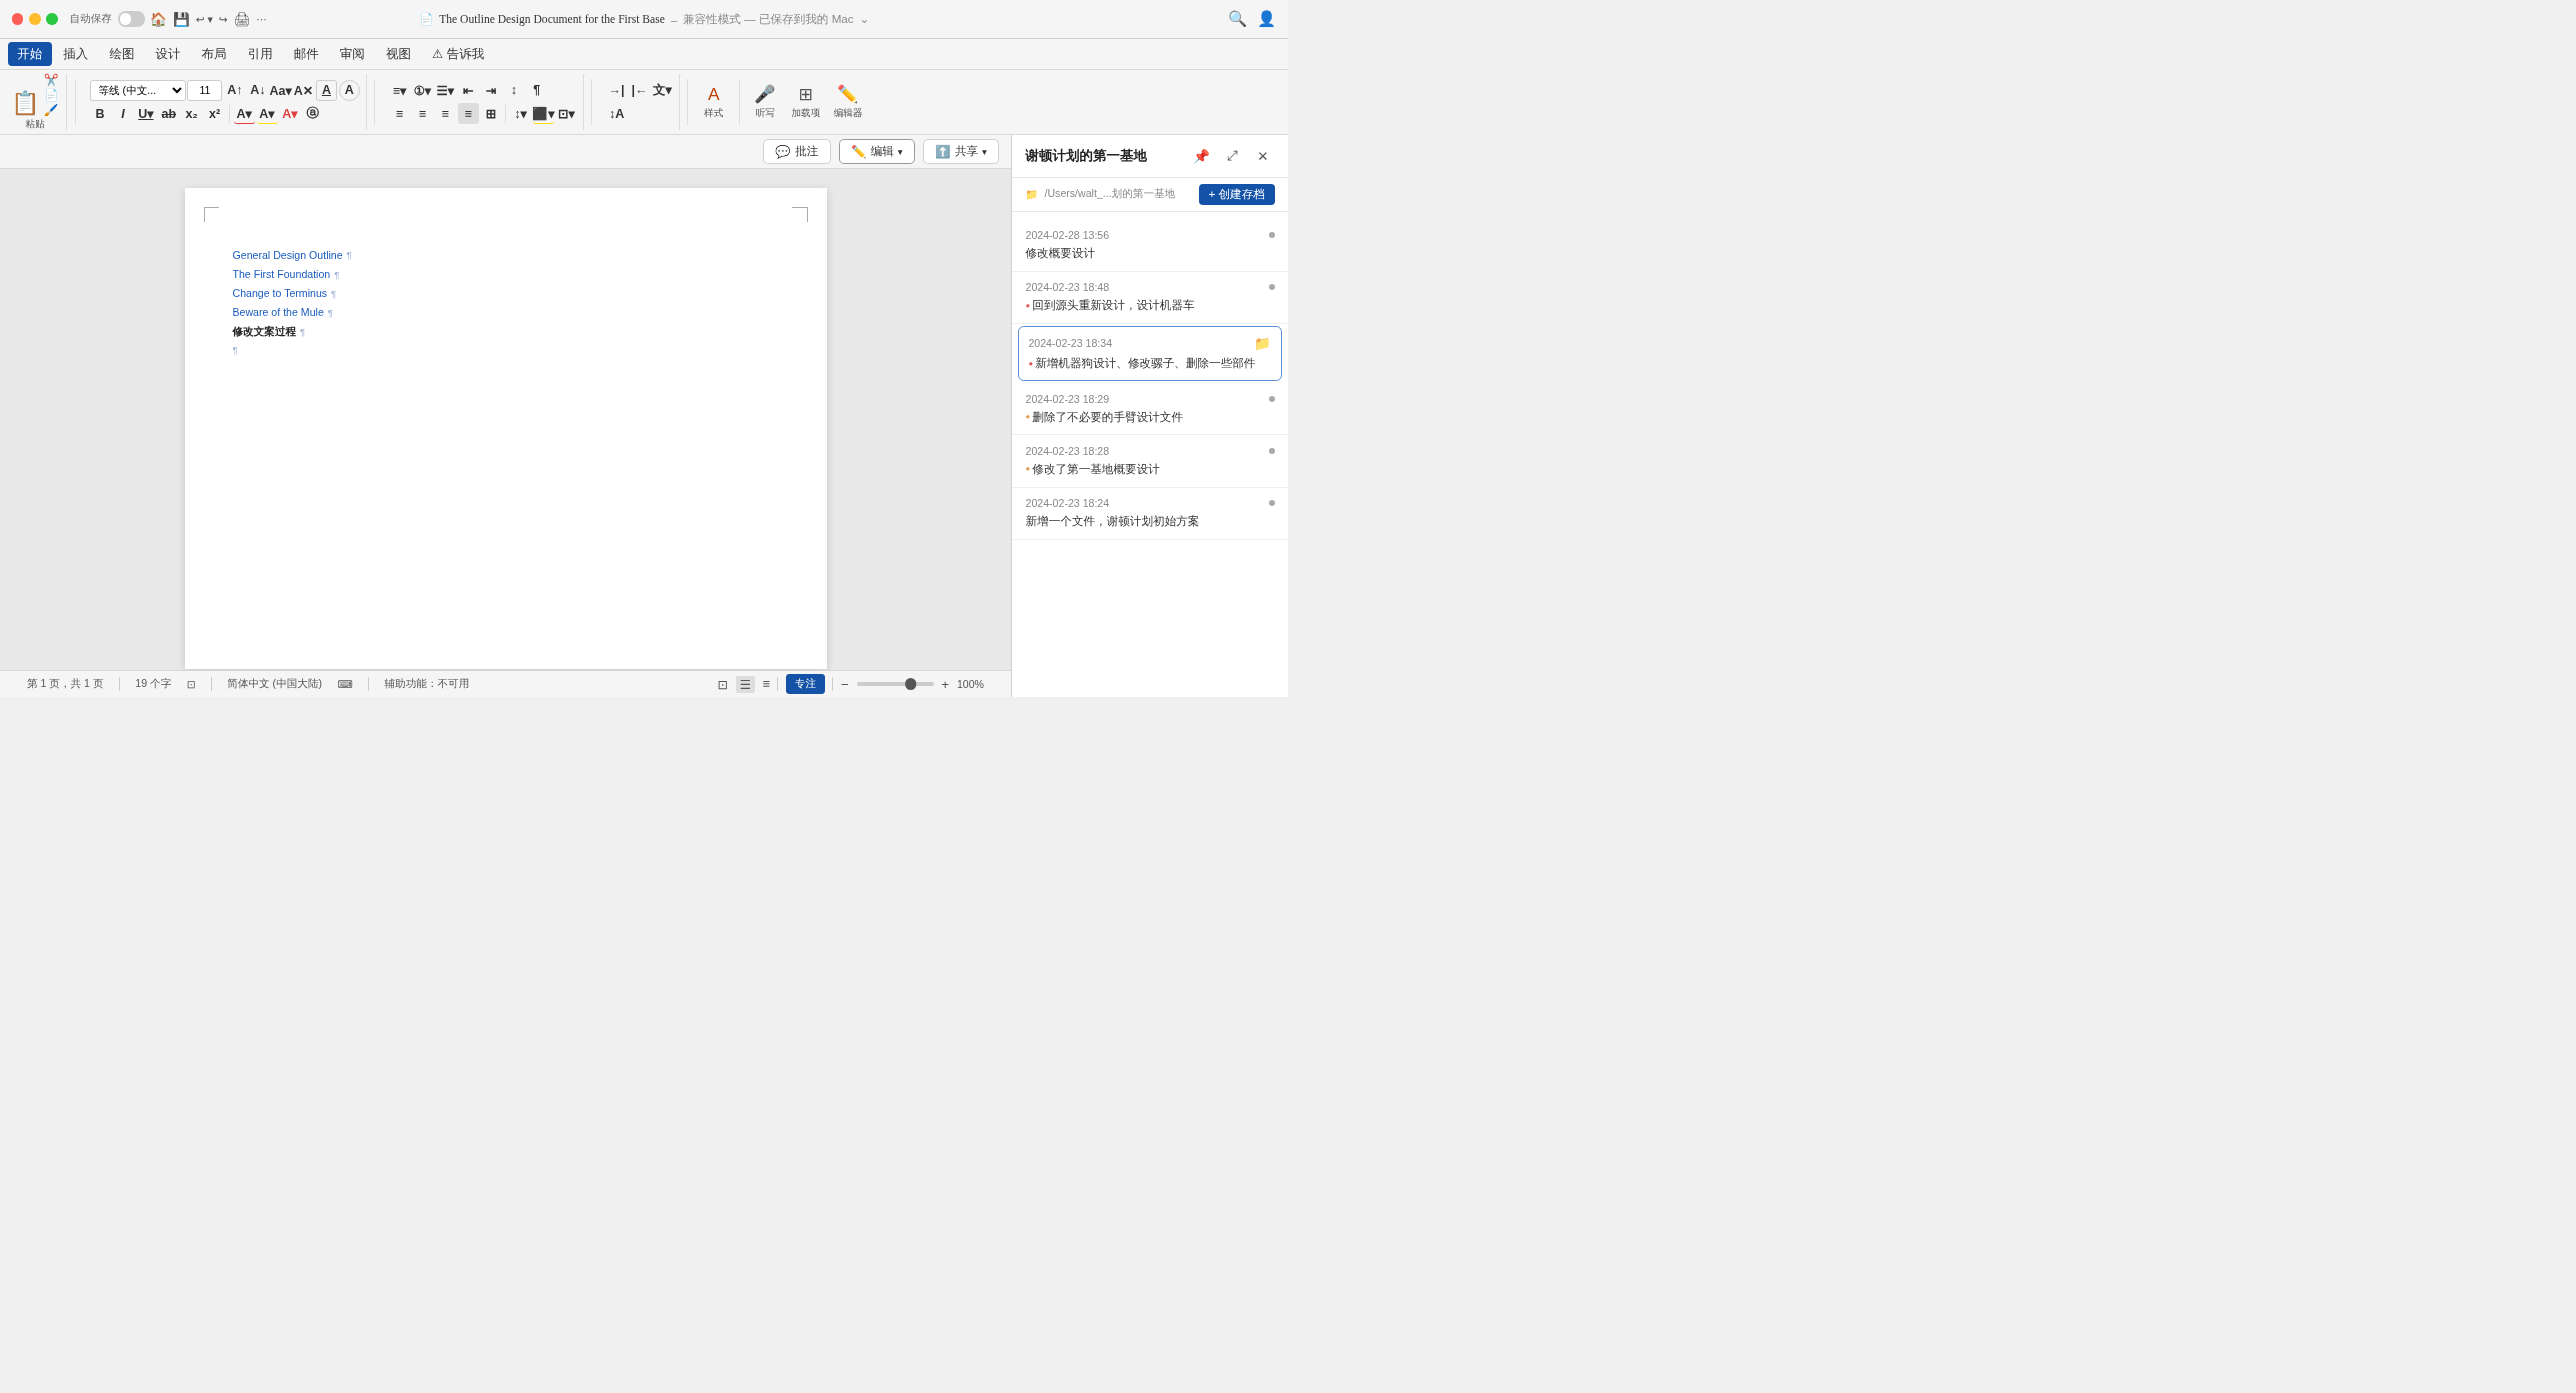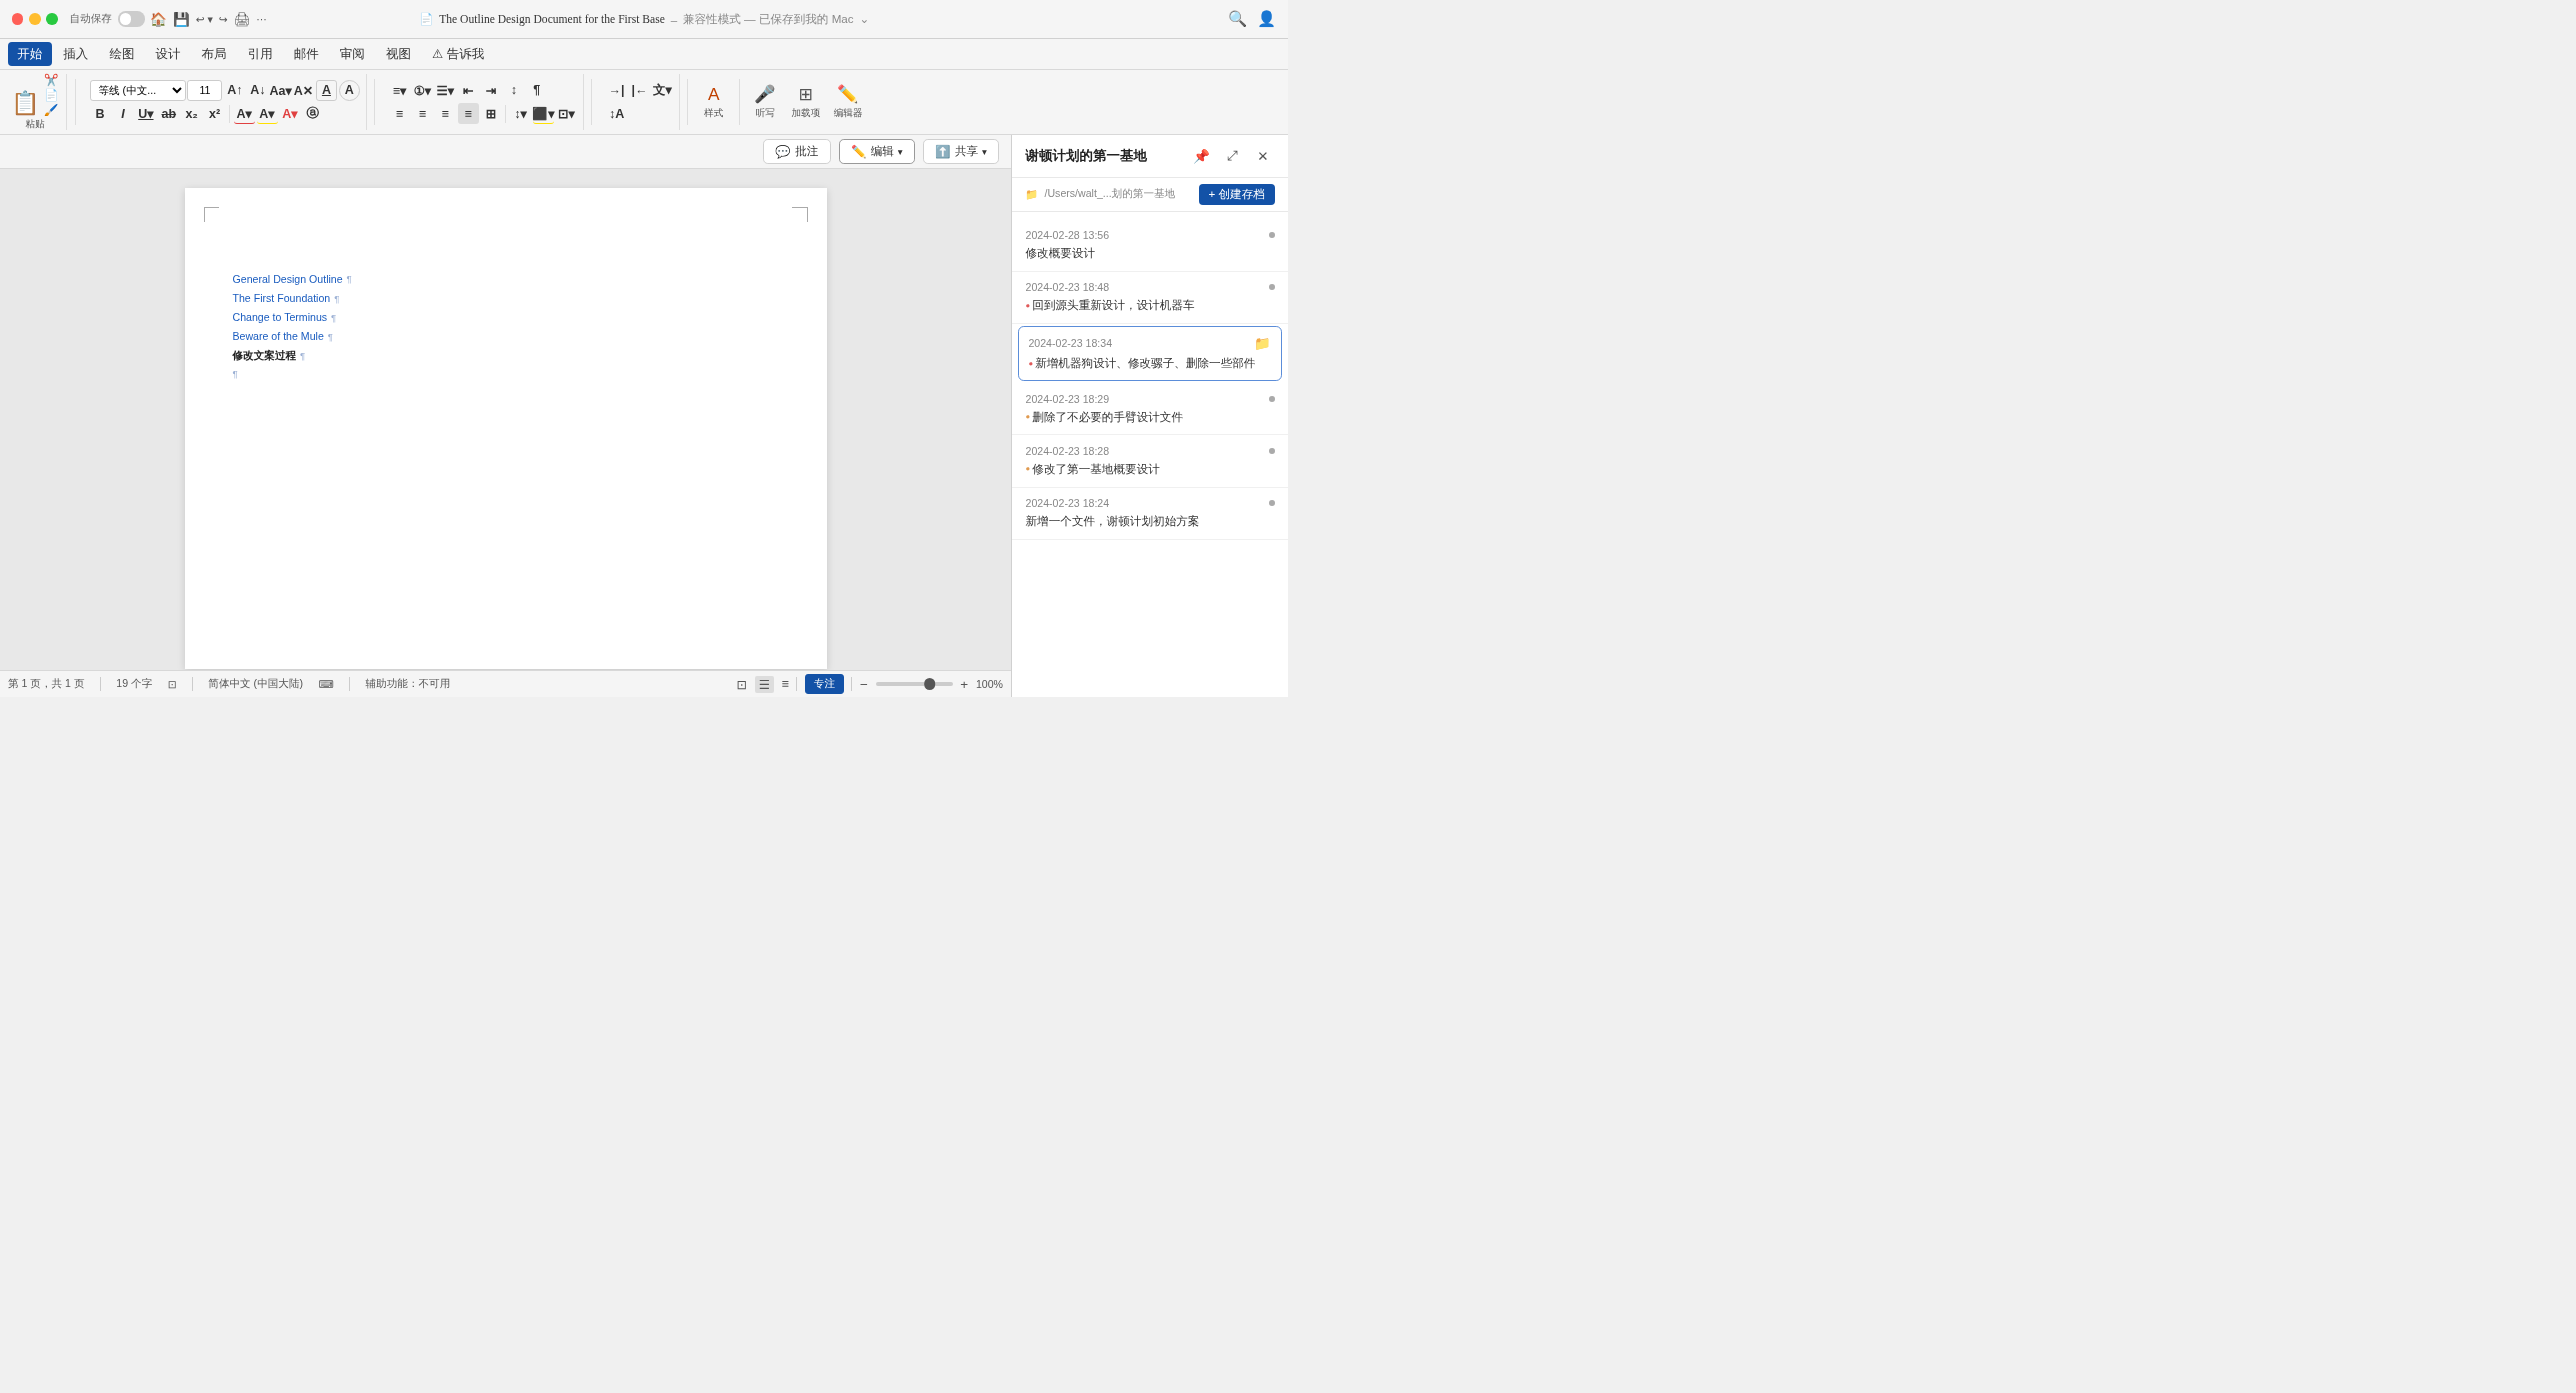--- a/index.html
+++ b/index.html
@@ -36,31 +36,31 @@
     .fmt-btn.b { font-weight: 900; }
     .fmt-btn.i { font-style: italic; }
     .fmt-btn.u { text-decoration: underline; }
 
     
     .main-area { display: flex; flex: 1; overflow: hidden; }
 
     
     .doc-area { flex: 1; background: #e8e8e8; display: flex; flex-direction: column; overflow: hidden; position: relative; }
     .doc-scroll { flex: 1; overflow: auto; display: flex; justify-content: center; padding: 19px; }
-    .doc-page { background: white; width: 642px; min-height: 481px; padding: 82px 48px; box-shadow: 0 1.9px 7.7px rgba(0,0,0,0.15); position: relative; }
+    .doc-page { background: white; width: 642px; min-height: 481px; padding: 58px 48px; box-shadow: 0 1.9px 7.7px rgba(0,0,0,0.15); position: relative; }
     .doc-corner-tl { position: absolute; top: 19px; left: 19px; width: 15.4px; height: 15.4px; border-top: 1.9px solid #aaa; border-left: 1.9px solid #aaa; }
     .doc-corner-tr { position: absolute; top: 19px; right: 19px; width: 15.4px; height: 15.4px; border-top: 1.9px solid #aaa; border-right: 1.9px solid #aaa; }
     .doc-content { font-size: 10.6px; color: #222; line-height: 1.8; }
     .doc-line { display: flex; align-items: center; gap: 3.9px; }
     .doc-link { color: #1a5cbf; }
     .doc-pilcrow { color: #9bb0d4; font-size: 9.6px; }
     .doc-bold-line { font-weight: 600; }
 
     
-    .status-bar { height: 27px; background: #f5f5f5; border-top: 1px solid #d8d8d8; display: flex; align-items: center; padding: 0 8px; gap: 15.4px; font-size: 10.6px; color: #555; flex-shrink: 0; }
+    .status-bar { height: 27px; background: #f5f5f5; border-top: 1px solid #d8d8d8; display: flex; align-items: center; padding: 0 27px; gap: 15.4px; font-size: 10.6px; color: #555; flex-shrink: 0; }
     .status-item { display: flex; align-items: center; gap: 3.9px; }
     .status-separator { width: 1px; height: 13.5px; background: #ccc; }
     .zoom-slider { width: 77px; height: 3.9px; background: #ccc; border-radius: 1.9px; position: relative; cursor: pointer; }
     .zoom-slider-thumb { width: 11.6px; height: 11.6px; background: #555; border-radius: 50%; position: absolute; top: -3.9px; left: 70%; transform: translateX(-50%); }
     .focus-btn { padding: 1.9px 7.7px; border: 1px solid #ccc; border-radius: 2.9px; background: white; font-size: 10.6px; cursor: pointer; }
     .focus-btn.active { background: #1352a7; color: white; border-color: #1352a7; }
 
     
     .right-panel { width: 277px; background: white; border-left: 1px solid #d0d0d0; display: flex; flex-direction: column; flex-shrink: 0; }
     .panel-header { padding: 9.6px 13.5px; display: flex; align-items: center; justify-content: space-between; border-bottom: 1px solid #e8e8e8; }

